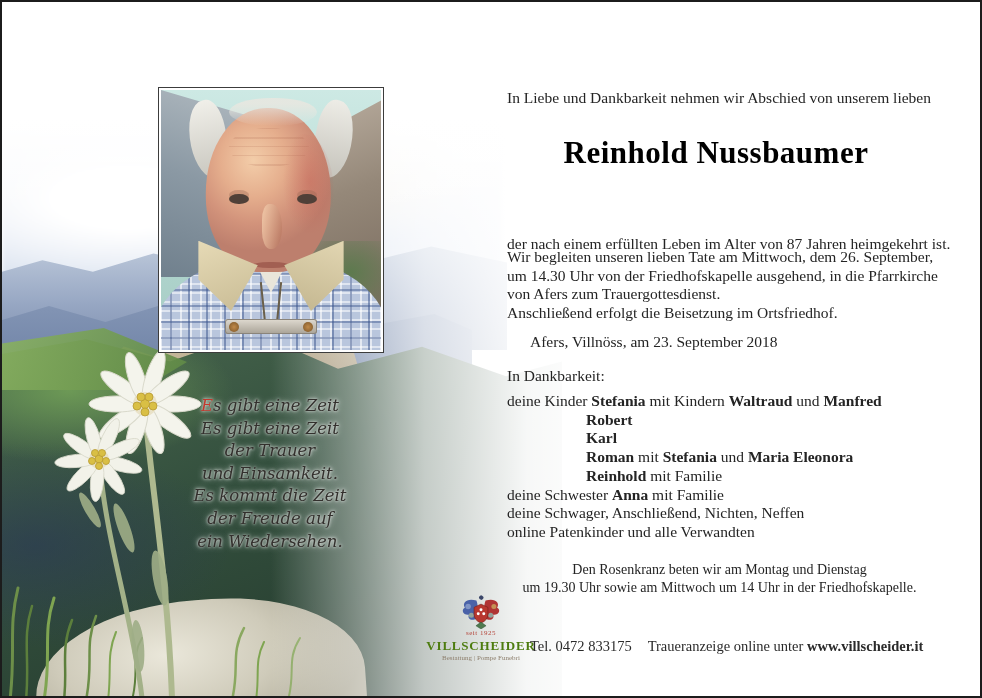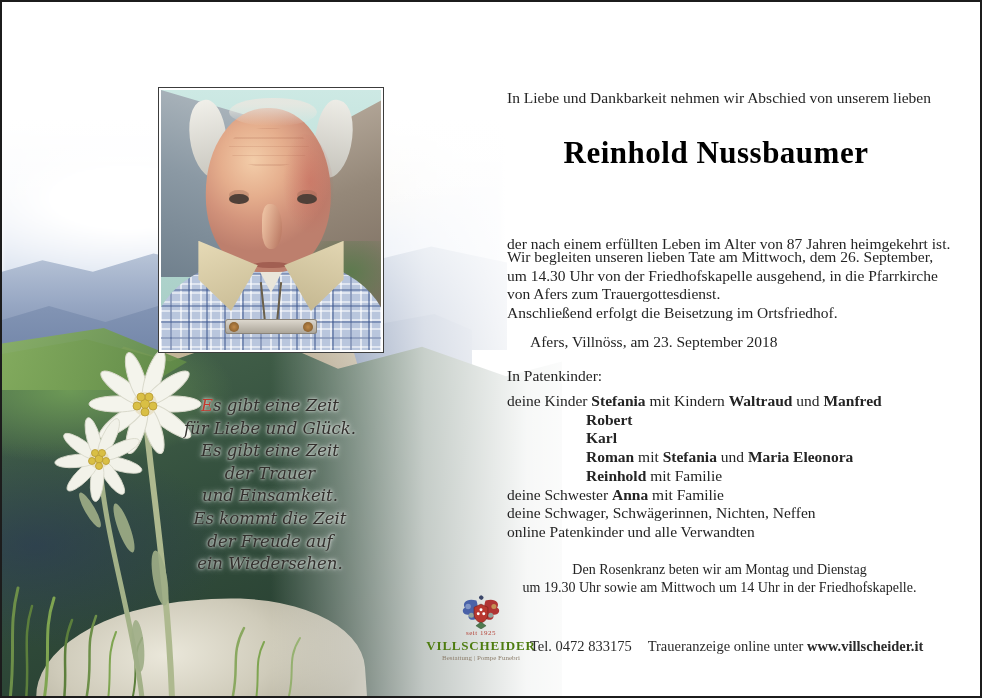--- a/index.html
+++ b/index.html
@@ -255,21 +255,20 @@
             <circle cx="0" cy="7" r="3.5"></circle>
         </g>
       </g>
     </svg>
     <div class="fade-right"></div>
     <div class="fade-top"></div>
   </div>
 
   <div class="poem">
       <div class="line"><span class="red">E</span><span>s gibt eine Zeit</span></div>
-      <div class="line"><span>für Liebe und Glück.</span></div>
       <div class="line"><span>Es gibt eine Zeit</span></div>
       <div class="line"><span>der Trauer</span></div>
       <div class="line"><span>und Einsamkeit.</span></div>
       <div class="line"><span>Es kommt die Zeit</span></div>
       <div class="line"><span>der Freude auf</span></div>
       <div class="line"><span>ein Wiedersehen.</span></div>
     </div>
 
   <div class="portrait">
     <div class="photo">
@@ -295,29 +294,29 @@
   </div>
 
   <div class="intro">In Liebe und Dankbarkeit nehmen wir Abschied von unserem lieben</div>
   <div class="name">Reinhold Nussbaumer</div>
   <div class="death">der nach einem erfüllten Leben im Alter von 87 Jahren heimgekehrt ist.</div>
   <div class="funeral">Wir begleiten unseren lieben Tate am Mittwoch, dem 26. September,
 um 14.30 Uhr von der Friedhofskapelle ausgehend, in die Pfarrkirche
 von Afers zum Trauergottesdienst.
 Anschließend erfolgt die Beisetzung im Ortsfriedhof.</div>
   <div class="dateline">Afers, Villnöss, am 23. September 2018</div>
-  <div class="gratitude">In Patenkinder:</div>
+  <div class="gratitude">In Dankbarkeit:</div>
   <div class="family">
       <div class="line"><span>deine Kinder </span><span class="b">Stefania</span><span> mit Kindern </span><span class="b">Waltraud</span><span> und </span><span class="b">Manfred</span></div>
       <div class="line indent"><span class="b">Robert</span></div>
       <div class="line indent"><span class="b">Karl</span></div>
       <div class="line indent"><span class="b">Roman</span><span> mit </span><span class="b">Stefania</span><span> und </span><span class="b">Maria Eleonora</span></div>
       <div class="line indent"><span class="b">Reinhold</span><span> mit Familie</span></div>
       <div class="line"><span>deine Schwester </span><span class="b">Anna</span><span> mit Familie</span></div>
-      <div class="line"><span>deine Schwager, Schwägerinnen, Nichten, Neffen</span></div>
+      <div class="line"><span>deine Schwager, Anschließend, Nichten, Neffen</span></div>
       <div class="line"><span>online Patenkinder und alle Verwandten</span></div>
     </div>
   <div class="rosary">Den Rosenkranz beten wir am Montag und Dienstag
 um 19.30 Uhr sowie am Mittwoch um 14 Uhr in der Friedhofskapelle.</div>
 
   <div class="brandblock">
     <svg class="crest" width="46" height="35" viewBox="0 0 100 76">
       <path d="M46,6 q4,-7 9,0 q2,5 -4,7 q-7,-2 -5,-7 z" fill="#3a4668"></path>
       <path d="M40,14 C20,8 8,18 15,30 C6,34 11,47 24,45 C19,54 31,60 40,53 C44,44 44,22 40,14 z" fill="#4a62a8"></path>
       <circle cx="22" cy="27" r="6" fill="#8fa2cc" opacity=".8"></circle>

